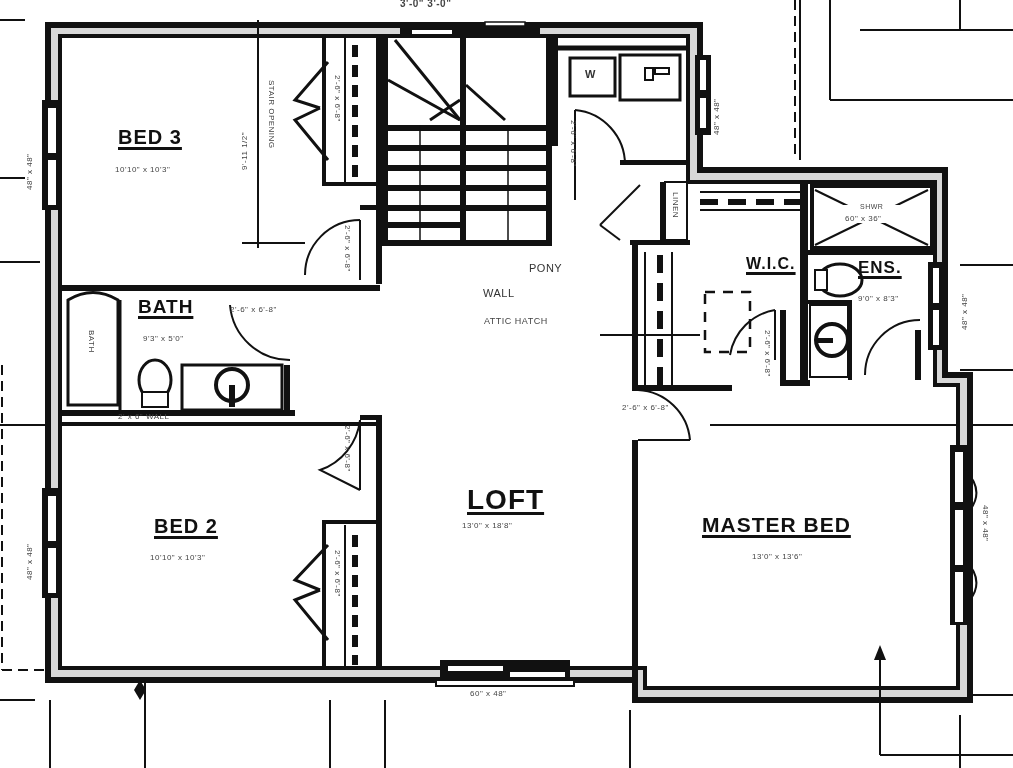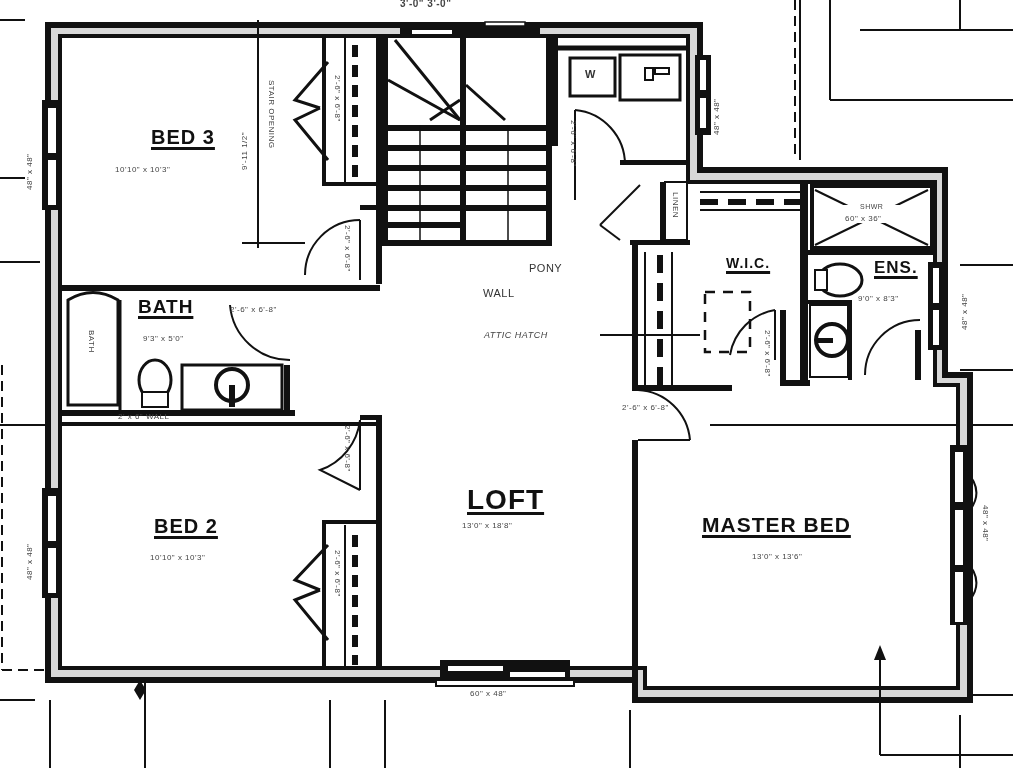--- a/index.html
+++ b/index.html
@@ -250,44 +250,44 @@
   </g>
   <rect x="436" y="680" width="138" height="6" fill="#fff" stroke="#111" stroke-width="2"></rect>
   <path d="M965,470 Q985,490 970,510 M965,560 Q985,580 970,600" stroke="#111" stroke-width="2" fill="none"></path>
 
   <g fill="#111">
     <polygon points="140,680 146,690 140,700 134,690"></polygon>
     <polygon points="880,645 886,660 874,660"></polygon>
   </g>
 </svg>
 
-<div class="lbl" style="left:118px;top:126px;font-size:20px;margin-left:33px;">BED 3</div>
+<div class="lbl" style="left:118px;top:126px;font-size:20px;">BED 3</div>
 <div class="dim" style="left:115px;top:165px;">10'10" x 10'3"</div>
 
 <div class="lbl" style="left:138px;top:296px;font-size:19px;">BATH</div>
 <div class="dim" style="left:143px;top:334px;">9'3" x 5'0"</div>
 
 <div class="lbl" style="left:154px;top:515px;font-size:20px;">BED 2</div>
 <div class="dim" style="left:150px;top:553px;">10'10" x 10'3"</div>
 
 <div class="lbl" style="left:467px;top:484px;font-size:28px;">LOFT</div>
 <div class="dim" style="left:462px;top:521px;">13'0" x 18'8"</div>
 
-<div class="lbl" style="left:726px;top:255px;font-size:14px;">W.I.C.</div>
-
-<div class="lbl" style="left:858px;top:258px;font-size:17px;margin-left:16px;">ENS.</div>
+<div class="lbl" style="left:746px;top:255px;font-size:16px;">W.I.C.</div>
+
+<div class="lbl" style="left:858px;top:258px;font-size:17px;">ENS.</div>
 <div class="dim" style="left:858px;top:294px;">9'0" x 8'3"</div>
 
 <div class="lbl" style="left:702px;top:513px;font-size:21px;text-align:right;">MASTER BED</div>
 <div class="dim" style="left:752px;top:552px;">13'0" x 13'6"</div>
 
 <div class="dim" style="left:400px;top:-2px;font-size:10px;font-weight:bold;">3'-0" 3'-0"</div>
 <div class="note" style="left:483px;top:262px;margin-left:46px;">PONY</div>
 <div class="note" style="left:483px;top:287px;">WALL</div>
-<div class="dim" style="left:484px;top:330px;font-size:9px;font-style:italic;">ATTIC HATCH</div>
+<div class="dim" style="left:484px;top:316px;font-size:9px;">ATTIC HATCH</div>
 <div class="dim" style="left:230px;top:305px;">2'-6" x 6'-8"</div>
 <div class="dim" style="left:622px;top:403px;">2'-6" x 6'-8"</div>
 <div class="dim" style="left:118px;top:412px;">2' x 6" WALL</div>
 <div class="dim" style="left:860px;top:203px;font-size:7px;">SHWR</div>
 <div class="dim" style="left:845px;top:214px;">60" x 36"</div>
 <div class="dim" style="left:470px;top:689px;">60" x 48"</div>
 <div class="note" style="left:585px;top:68px;font-weight:bold;">W</div>
 
 <div class="vtxt" style="left:276px;top:80px;">STAIR OPENING</div>
 <div class="vtxtl" style="left:240px;top:170px;">9'-11 1/2"</div>

